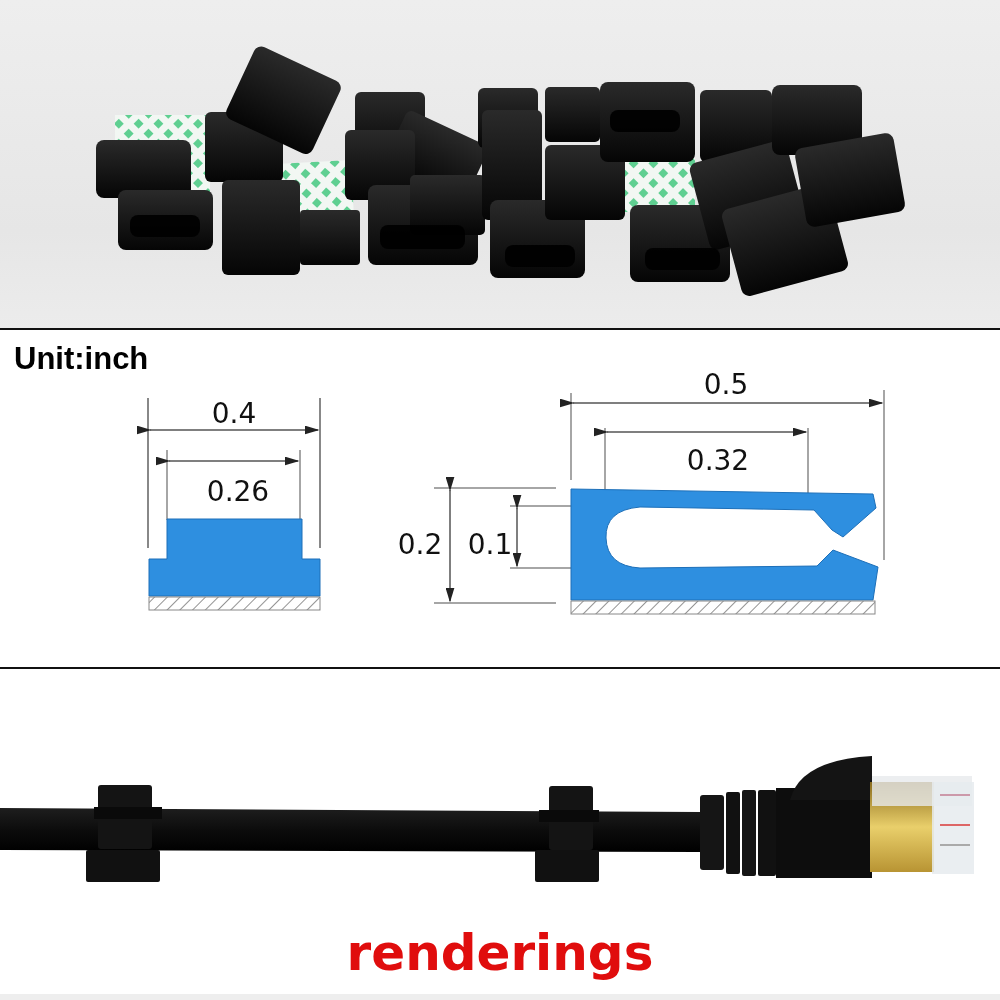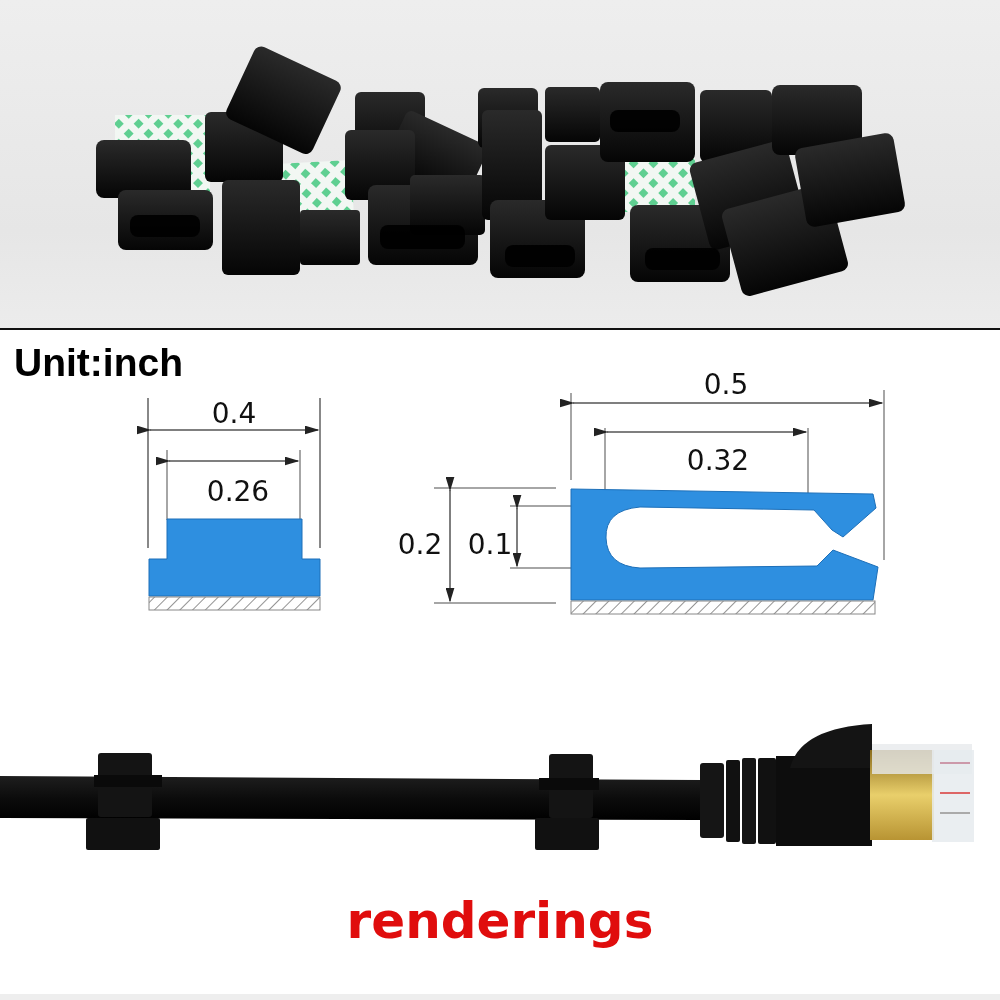--- a/index.html
+++ b/index.html
@@ -1,22 +1,22 @@
 <!DOCTYPE html>
 <html><head>
 <meta charset="utf-8">
 <style>
   html, body { margin:0; padding:0; }
   body { width:1000px; height:1000px; position:relative; overflow:hidden; background:#ffffff; font-family:"DejaVu Sans", sans-serif; }
   .section { position:absolute; left:0; width:1000px; }
   #photo { top:0; height:329px; background:linear-gradient(#eeeeee, #e6e6e6 70%, #ececec); }
   .divider { position:absolute; left:0; width:1000px; height:2px; background:#111; }
   #dims { top:331px; height:337px; background:#fff; }
-  #render { top:638px; height:330px; background:#fff; }
-  .unit-label { position:absolute; left:14px; top:10px; font-family:"Liberation Sans", sans-serif; font-weight:bold; font-size:39px; color:#000; }
+  #render { top:670px; height:330px; background:#fff; }
+  .unit-label { position:absolute; left:14px; top:10px; font-family:"Liberation Sans", sans-serif; font-weight:bold; font-size:31px; color:#000; }
   .dim-text { font-family:"DejaVu Sans", sans-serif; font-size:28px; fill:#111; }
   .renderings-label { position:absolute; left:0; width:1000px; top:254px; text-align:center; font-family:"DejaVu Sans", sans-serif; font-weight:bold; font-size:50px; color:#e00d0d; letter-spacing:0px; }
   .bottom-strip { position:absolute; left:0; top:994px; width:1000px; height:6px; background:#eeeeee; }
   svg { position:absolute; left:0; top:0; }
 </style>
 </head>
 <body>
 
 <div class="section" id="photo">
   <svg width="1000" height="329" viewBox="0 0 1000 329">

